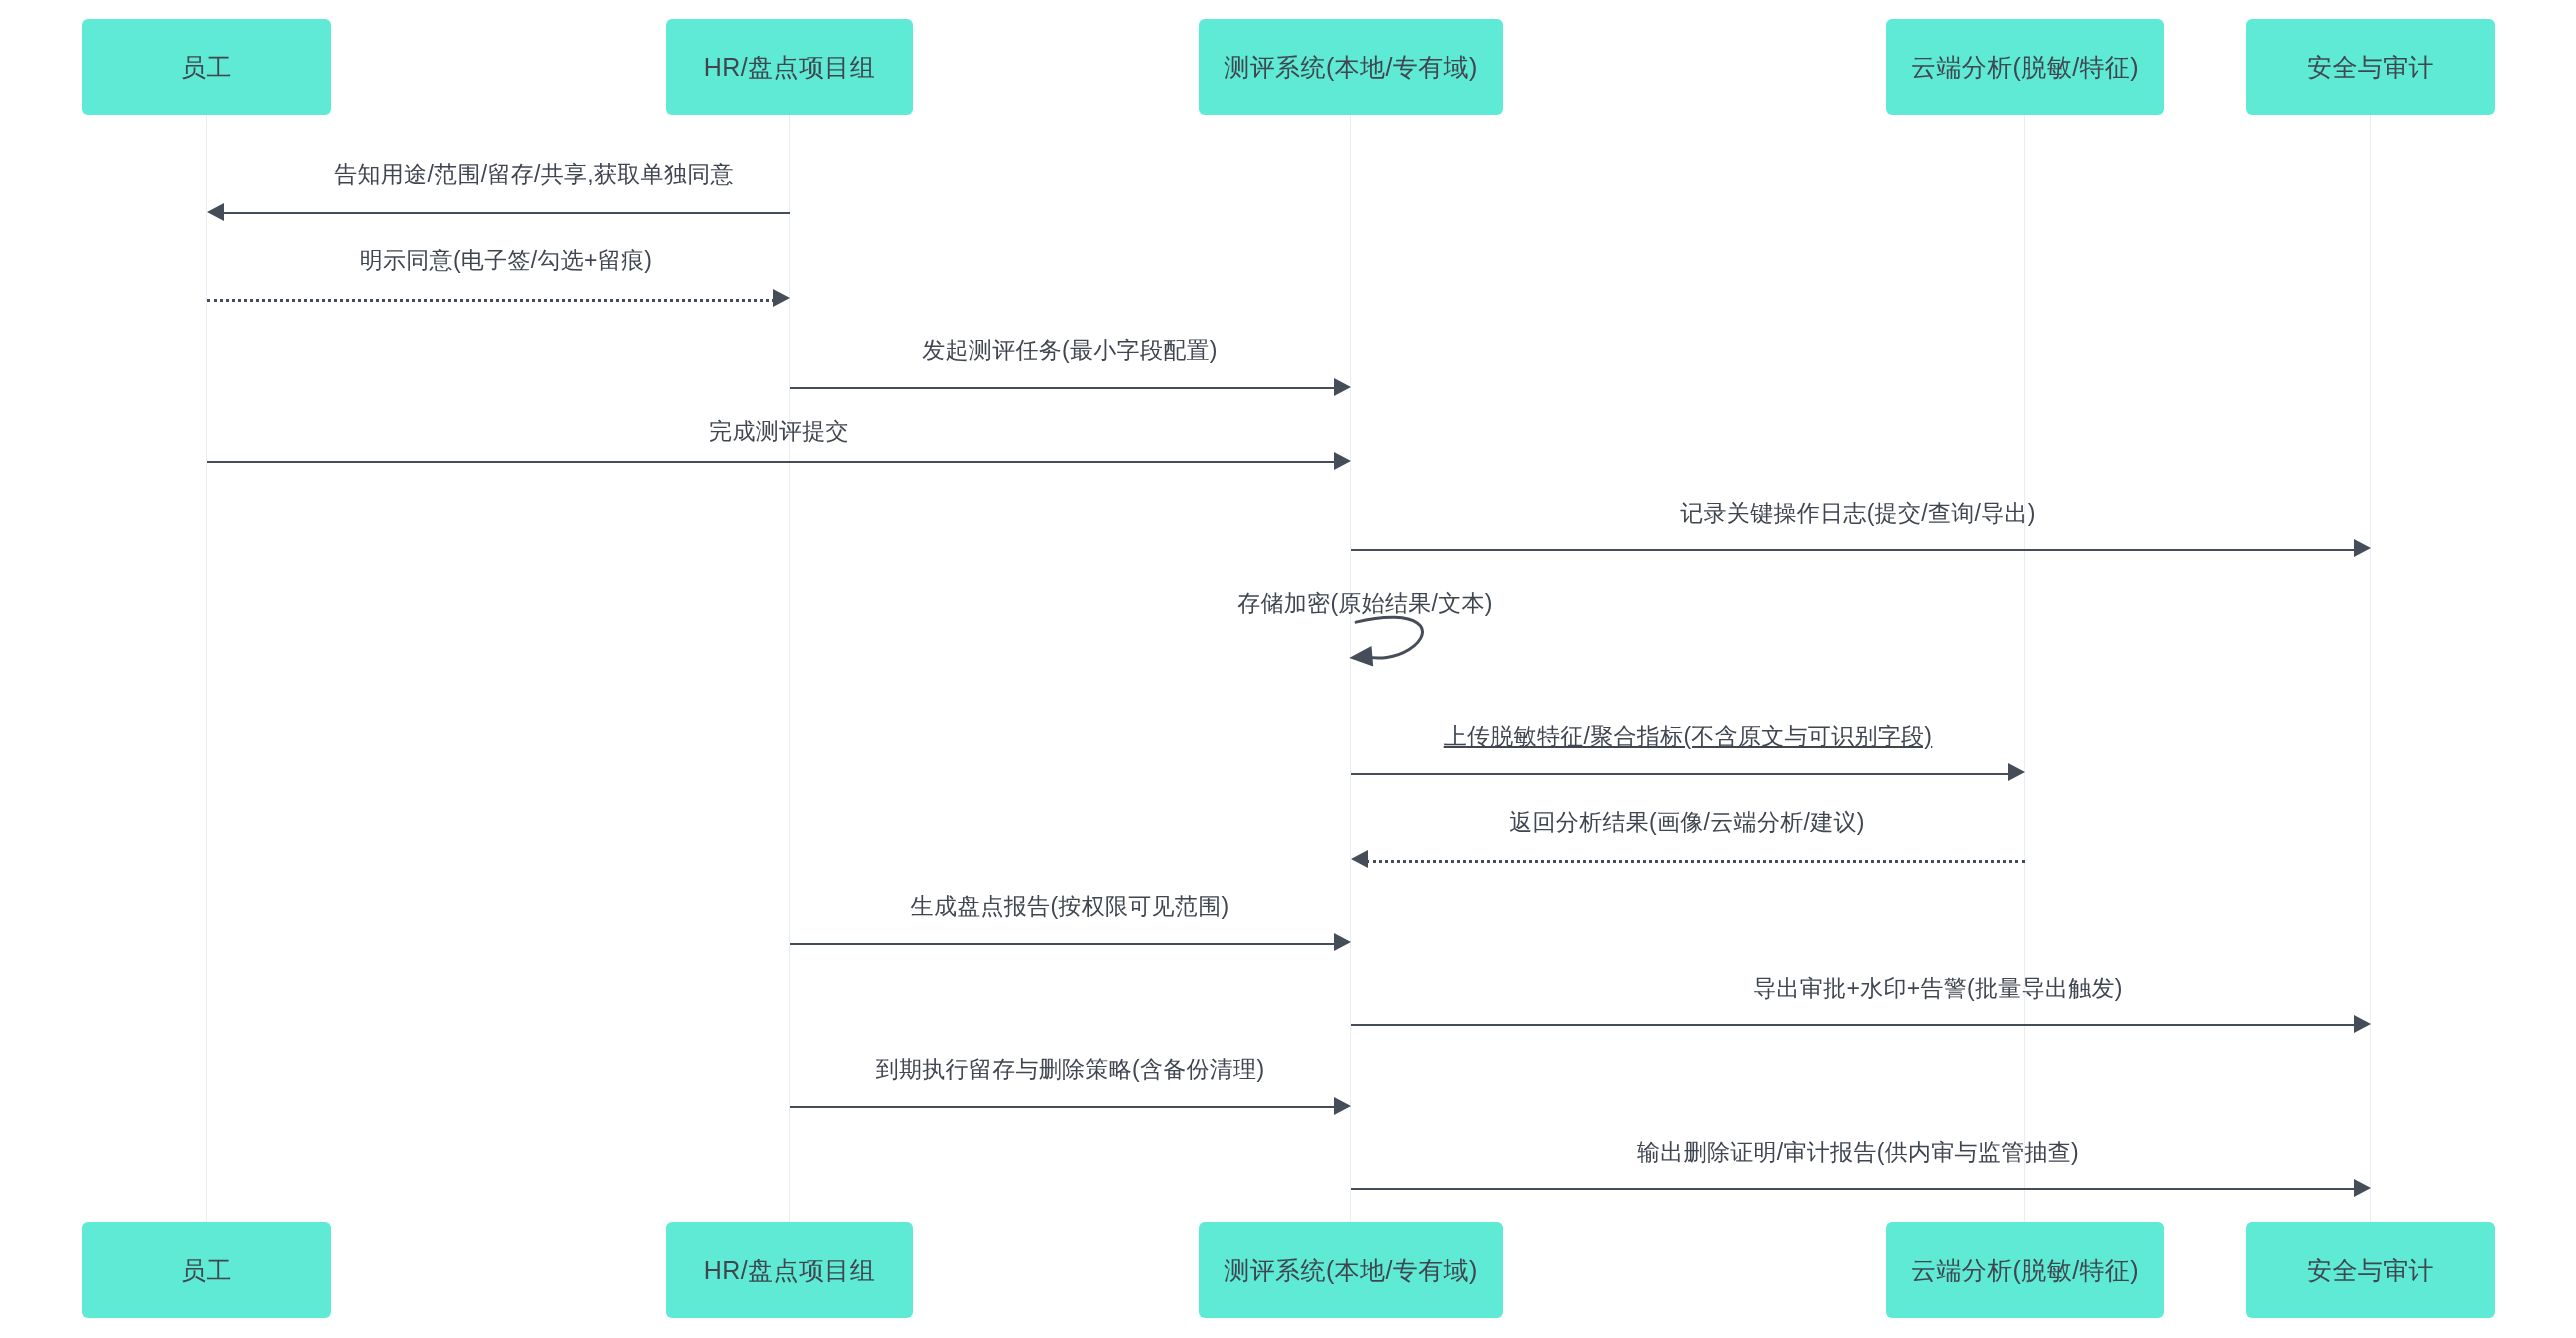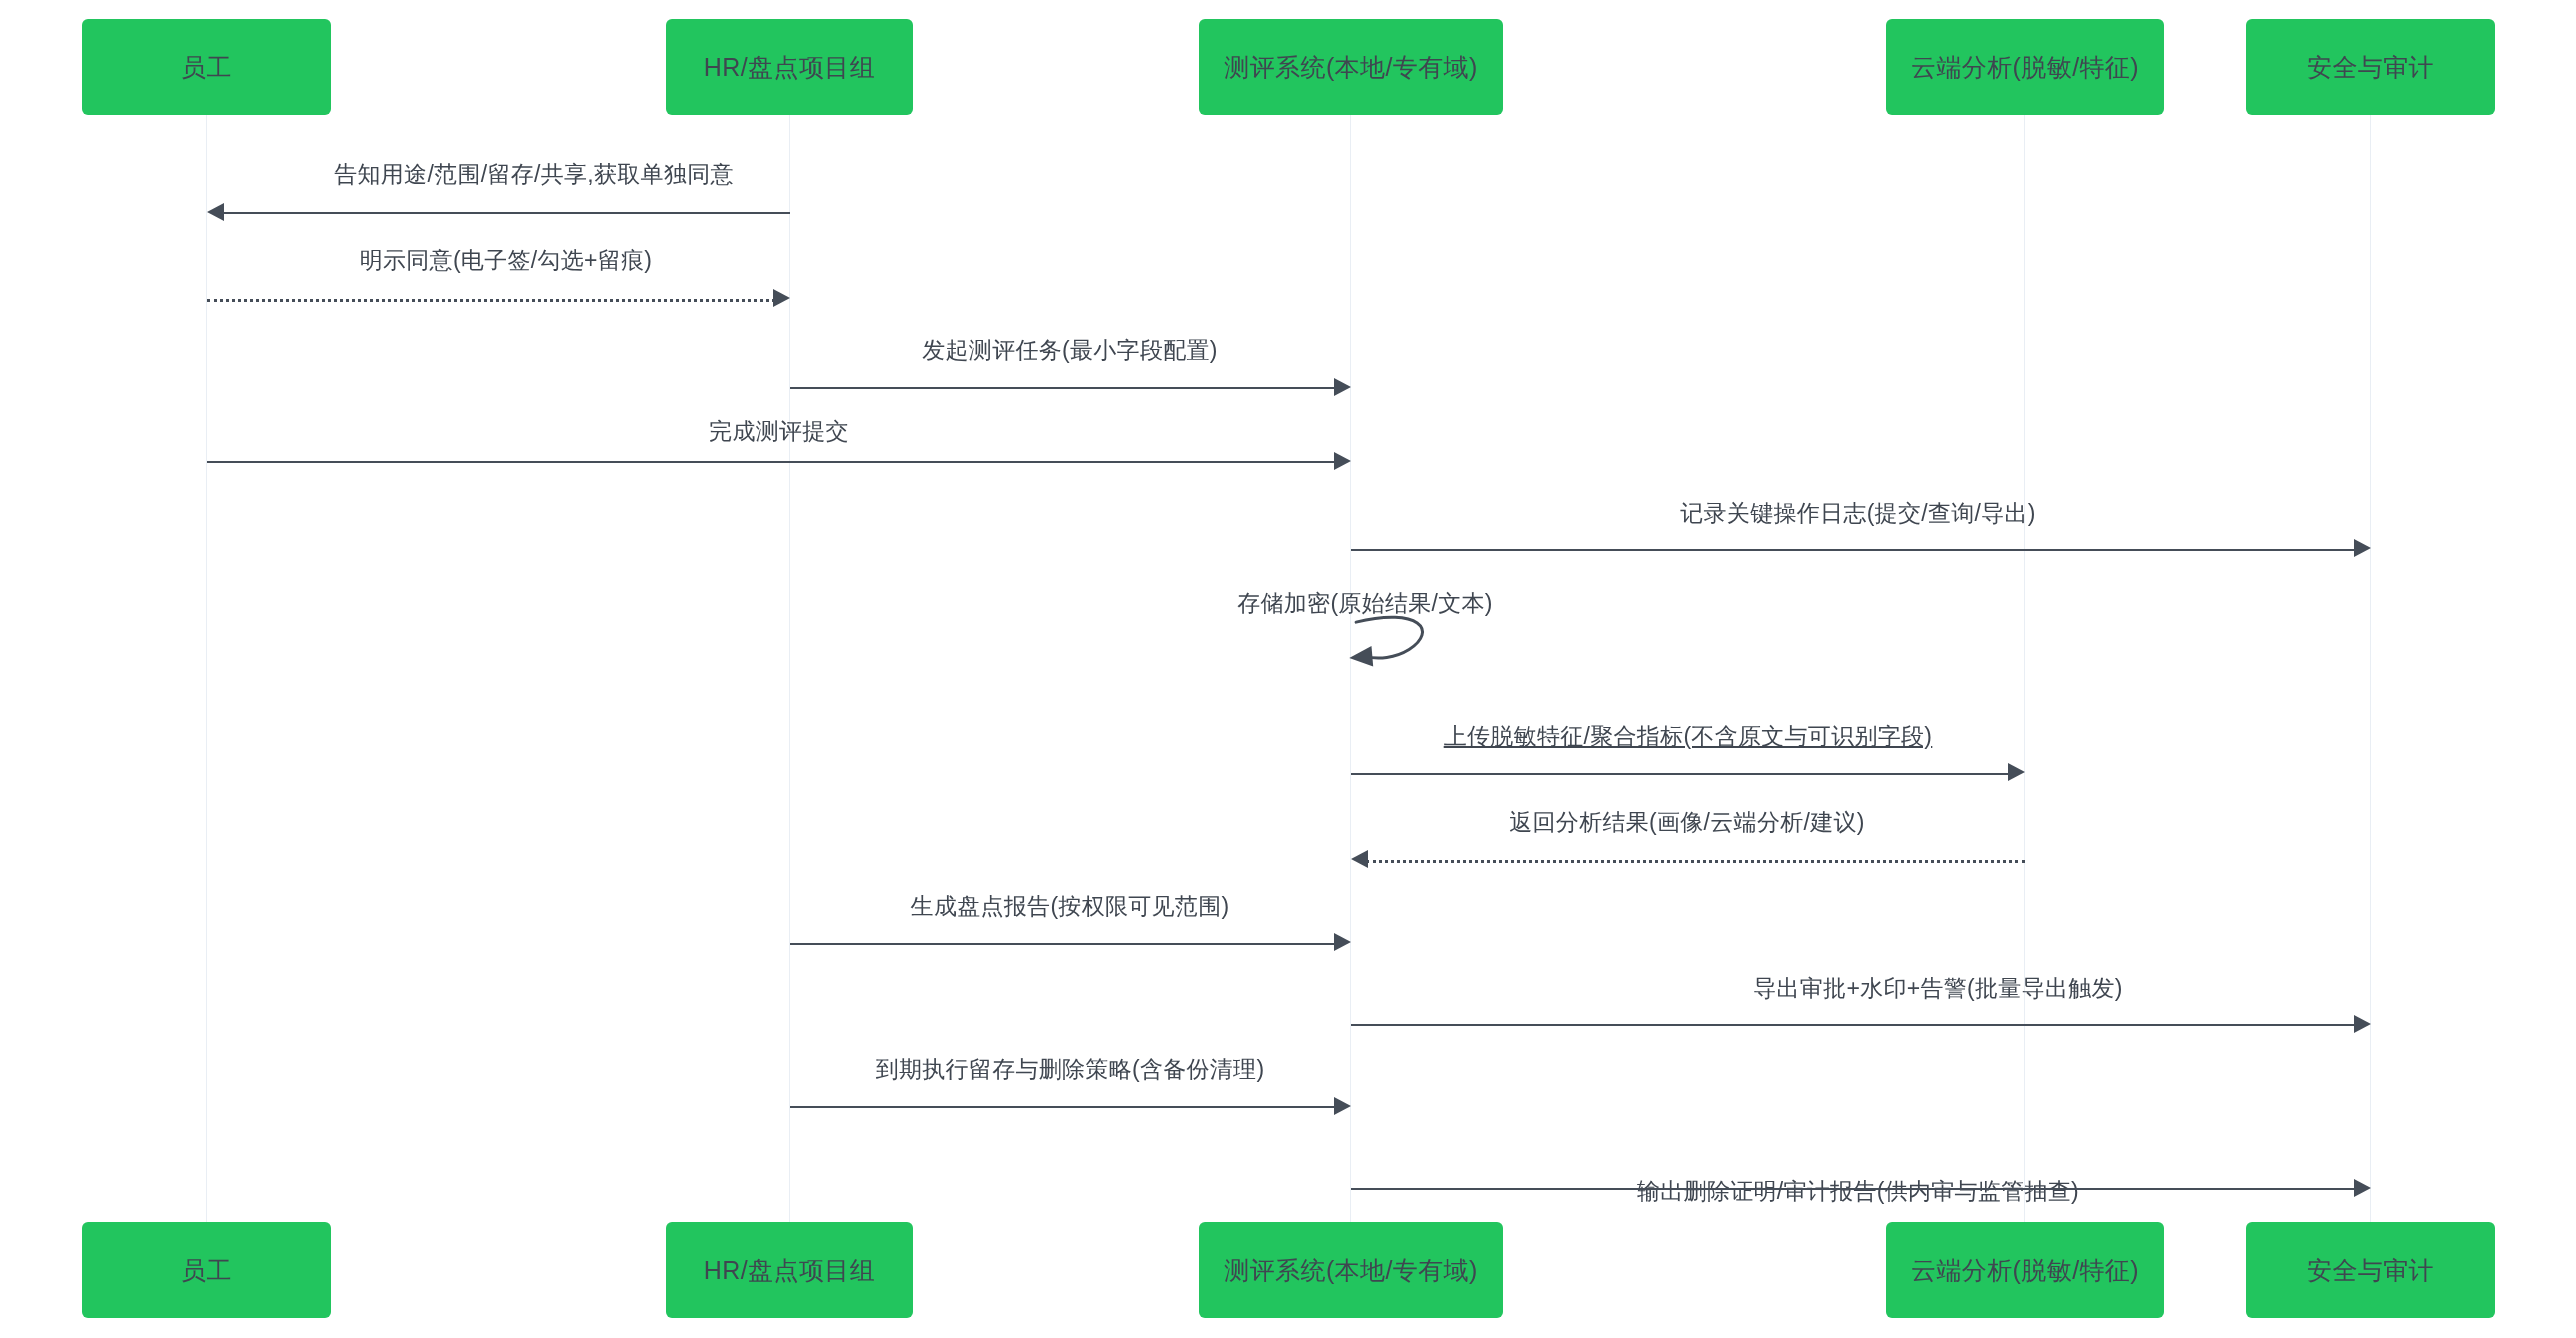--- a/index.html
+++ b/index.html
@@ -14,21 +14,21 @@
   #diagram-root {
     position: relative;
     width: 2576px;
     height: 1339px;
     background: #ffffff;
     overflow: hidden;
   }
   .participant-box {
     position: absolute;
     box-sizing: border-box;
-    background: #22c55e;
+    background: #5eead4;
     border-radius: 6px;
     display: flex;
     align-items: center;
     justify-content: center;
     color: #3f4650;
     font-size: 25px;
     letter-spacing: 0.4px;
     white-space: nowrap;
     user-select: none;
   }
@@ -158,21 +158,21 @@
         <div class="msg-label" style="left: 1938px; top: 973px;">导出审批+水印+告警(批量导出触发)</div>
         <div class="msg-line" style="left: 1351px; width: 1005px; top: 1024px;"></div>
         <div class="arrow-head right" style="top: 1015px; left: 2354px;"></div>
       </div>
       <div>
         <div class="msg-label" style="left: 1070px; top: 1054px; text-align: right;">到期执行留存与删除策略(含备份清理)</div>
         <div class="msg-line" style="left: 790px; width: 545px; top: 1106px;"></div>
         <div class="arrow-head right" style="top: 1097px; left: 1334px;"></div>
       </div>
       <div>
-        <div class="msg-label" style="left: 1858px; top: 1176px;">输出删除证明/审计报告(供内审与监管抽查)</div>
+        <div class="msg-label" style="left: 1858px; top: 1137px;">输出删除证明/审计报告(供内审与监管抽查)</div>
         <div class="msg-line" style="left: 1351px; width: 1005px; top: 1188px;"></div>
         <div class="arrow-head right" style="top: 1179px; left: 2354px;"></div>
       </div>
     </div>
   <div id="footer-participants">
       <div class="participant-box" style="left: 82px; top: 1222px; width: 249px; height: 96px;">
         <span>员工</span>
       </div>
       <div class="participant-box" style="left: 666px; top: 1222px; width: 247px; height: 96px;">
         <span>HR/盘点项目组</span>

